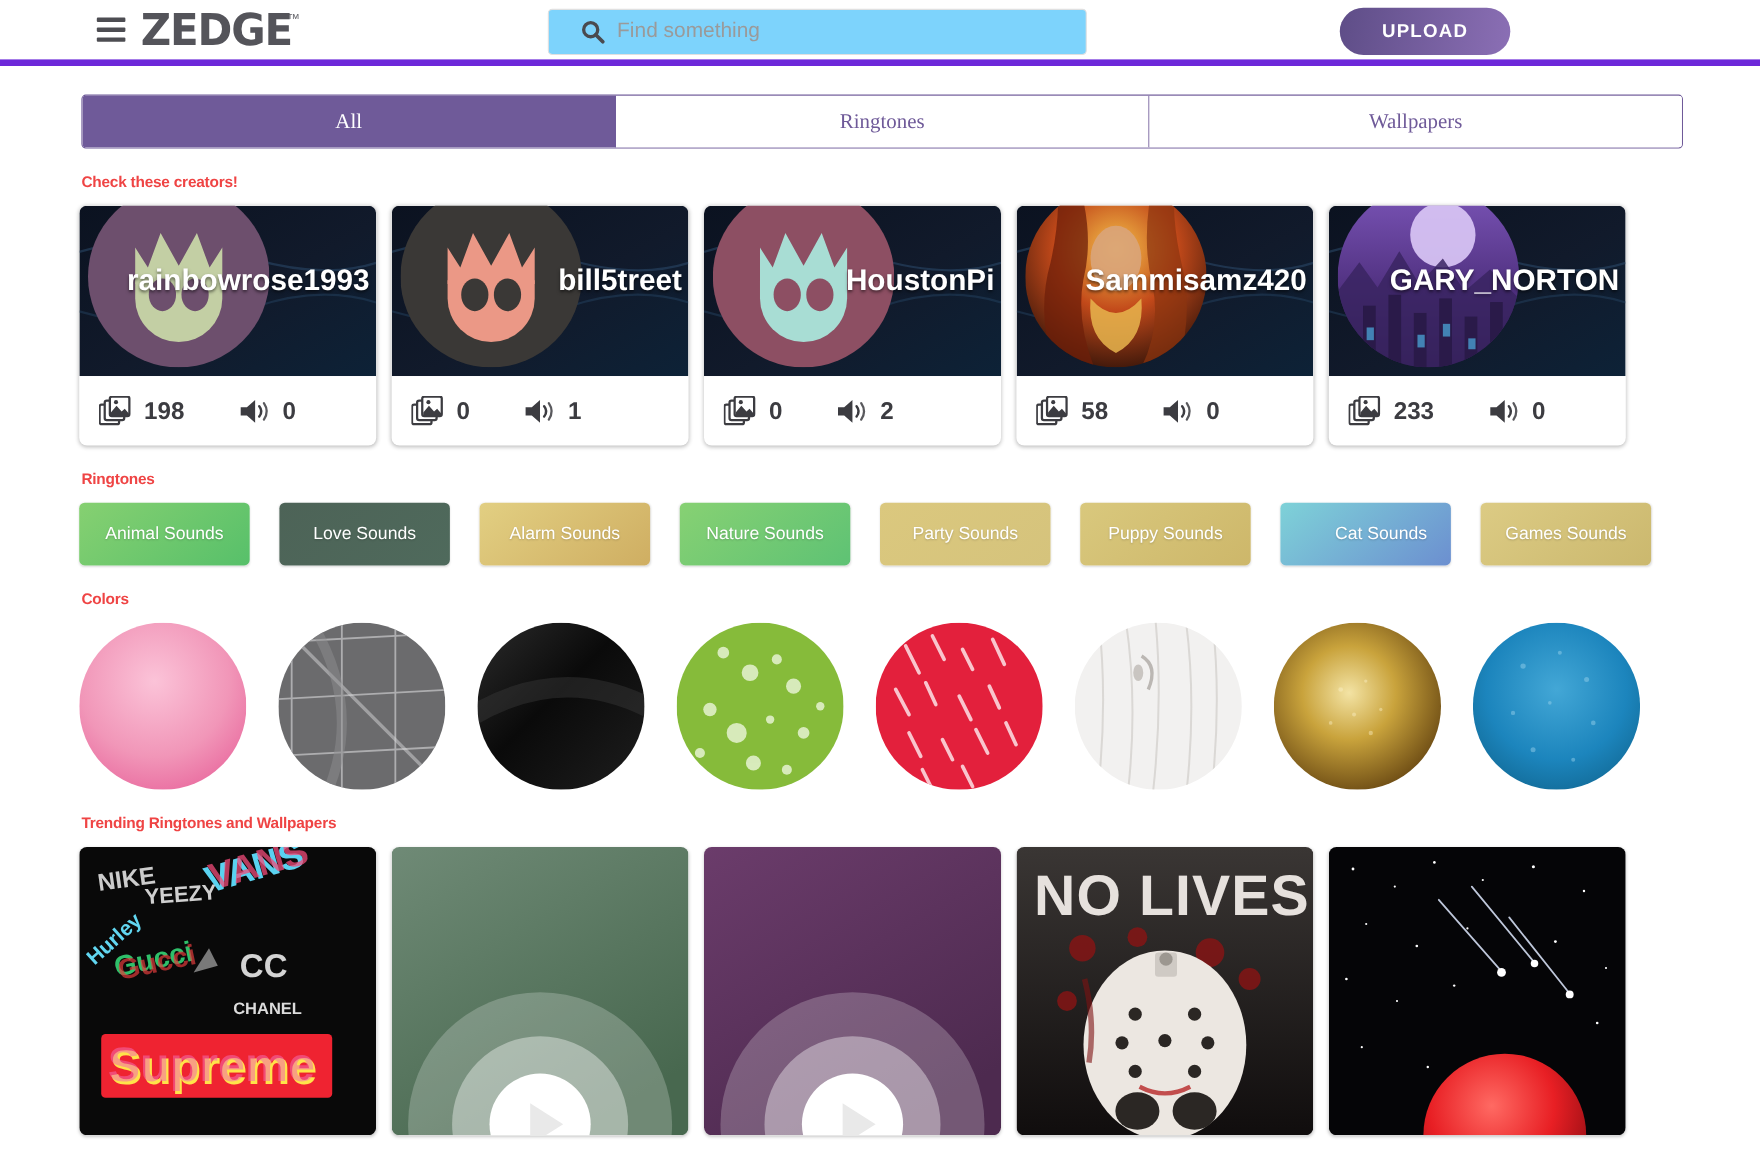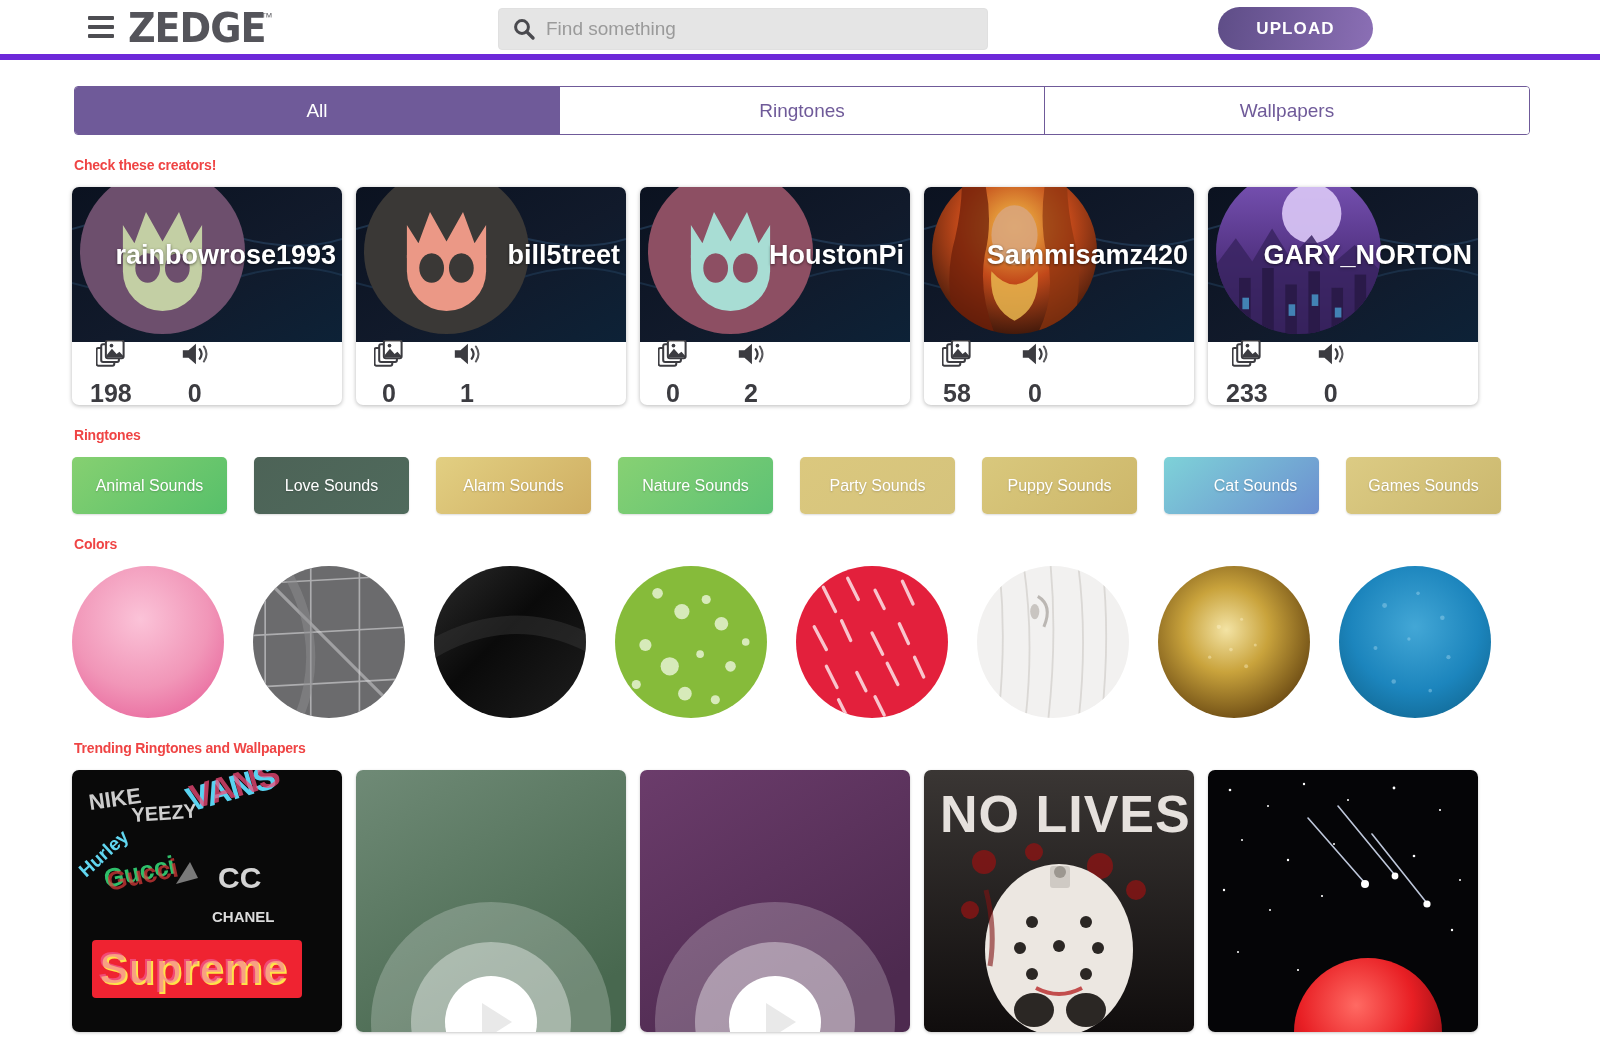--- a/index.html
+++ b/index.html
@@ -46,23 +46,23 @@
     transform-origin: left center;
   }
   .logo-tm {
     font-size: 12px; color: #6b6b70; margin-top: 4px; margin-left: 3px;
   }
   .search-box {
     position: absolute; left: 498px; top: 8px;
     width: 490px; height: 42px;
     border: 1px solid #e0e0e0;
     border-radius: 4px;
-    background: #e5e5e5;
+    background: #7dd3fc;
     display: flex; align-items: center;
-    padding-left: 13px;
+    padding-left: 28px;
   }
   .search-icon { width: 24px; height: 24px; flex: 0 0 24px; margin-right: 10px; }
   .search-input {
     flex: 1; border: none; outline: none;
     font-family: "Liberation Sans", sans-serif;
     font-size: 19px; color: #555;
     background: transparent;
     height: 40px;
   }
   .search-input::placeholder { color: #9a9a9a; }
@@ -78,20 +78,21 @@
   }
 
   
   .tabs {
     margin: 26px 70px 0 74px;
     height: 49px;
     display: flex;
     border: 1px solid #6f5a99;
     border-radius: 4px;
     overflow: hidden;
+    font-family: Liberation Serif, serif;
   }
   .tab {
     flex: 1 1 0;
     display: flex; align-items: center; justify-content: center;
     font-size: 19px;
     color: #6f5a99;
     background: #fff;
     cursor: pointer;
     border-right: 1px solid #6f5a99;
   }
@@ -157,21 +158,21 @@
   .creator-stats {
     position: absolute;
     left: 0; right: 0; bottom: 0;
     height: 63px;
     display: flex; align-items: center;
     padding-left: 18px;
     z-index: 5;
   }
   .stat {
     display: flex; align-items: center; gap: 11px;
-    font-size: 25px; font-weight: 700; color: #3c3c41; flex-direction: column;
+    font-size: 22px; font-weight: 700; color: #3c3c41;
   }
   .divider-wrap { display: flex; align-items: center; padding: 0 24px; }
   .icon-imgstack { width: 30px; height: 28px; }
   .icon-speaker  { width: 30px; height: 28px; }
 
   
   .chips {
     margin: 14px 0 0 72px;
     display: flex;
     gap: 27px;

